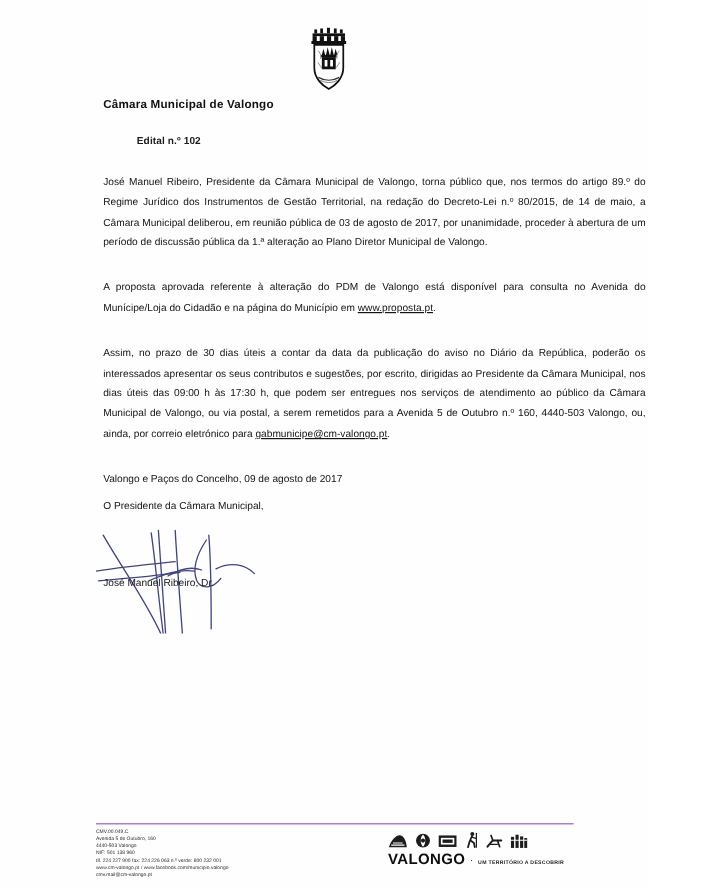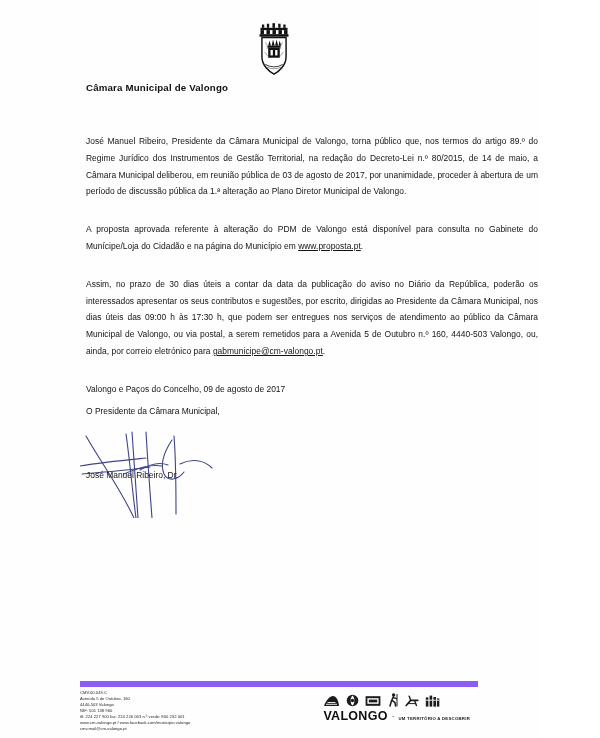--- a/index.html
+++ b/index.html
@@ -121,21 +121,21 @@
     font-size: 8.45px;
     color: #141414;
   }
 
   
   .footer {
     position: absolute;
     left: 80px;
     right: 62px;
     bottom: 6px;
-    border-top: 6px solid #8b5cf6;
+    border-top: 1px solid #8b5cf6;
     padding-top: 3px;
     display: flex;
     justify-content: space-between;
     align-items: flex-start;
   }
   .footer-left {
     font-size: 4.15px;
     line-height: 6.0px;
     color: #2b2b2b;
     letter-spacing: 0.02px;
@@ -226,25 +226,26 @@
 
         <path d="M17 44 q9 5 18 0" stroke="#333" stroke-width="1" fill="none"></path>
         <path d="M18.5 46.5 q7.5 4 15 0" stroke="#666" stroke-width="0.7" fill="none"></path>
       </svg>
     </div>
     <div class="org-name">Câmara Municipal de Valongo</div>
   </div>
 
   <div class="content">
 
+    <div class="edital-no">Edital n.º 102</div>
 
 
     <p class="para first">José Manuel Ribeiro, Presidente da Câmara Municipal de Valongo, torna público que, nos termos do artigo 89.º do Regime Jurídico dos Instrumentos de Gestão Territorial, na redação do Decreto-Lei n.º 80/2015, de 14 de maio, a Câmara Municipal deliberou, em reunião pública de 03 de agosto de 2017, por unanimidade, proceder à abertura de um período de discussão pública da 1.ª alteração ao Plano Diretor Municipal de Valongo.</p>
 
-    <p class="para"><span>A proposta aprovada referente à alteração do PDM de Valongo está disponível para consulta no Gabinete do Munícipe/Loja do Cidadão e na página do Município em </span><span class="lnk">www.proposta.pt</span><span>.</span></p>
+    <p class="para"><span>A proposta aprovada referente à alteração do PDM de Valongo está disponível para consulta no Avenida do Munícipe/Loja do Cidadão e na página do Município em </span><span class="lnk">www.proposta.pt</span><span>.</span></p>
 
     <p class="para"><span>Assim, no prazo de 30 dias úteis a contar da data da publicação do aviso no Diário da República, poderão os interessados apresentar os seus contributos e sugestões, por escrito, dirigidas ao Presidente da Câmara Municipal, nos dias úteis das 09:00 h às 17:30 h, que podem ser entregues nos serviços de atendimento ao público da Câmara Municipal de Valongo, ou via postal, a serem remetidos para a Avenida 5 de Outubro n.º 160, 4440-503 Valongo, ou, ainda, por correio eletrónico para </span><span class="lnk">gabmunicipe@cm-valongo.pt</span><span>.</span></p>
 
 
     <div class="closing">Valongo e Paços do Concelho, 09 de agosto de 2017</div>
     <div class="signoff">O Presidente da Câmara Municipal,</div>
 
     <div class="sig-area">
       <svg class="sig-svg" viewBox="0 0 230 100">
         <g fill="none" stroke="#3f4488" stroke-width="1.1" stroke-linecap="round">

